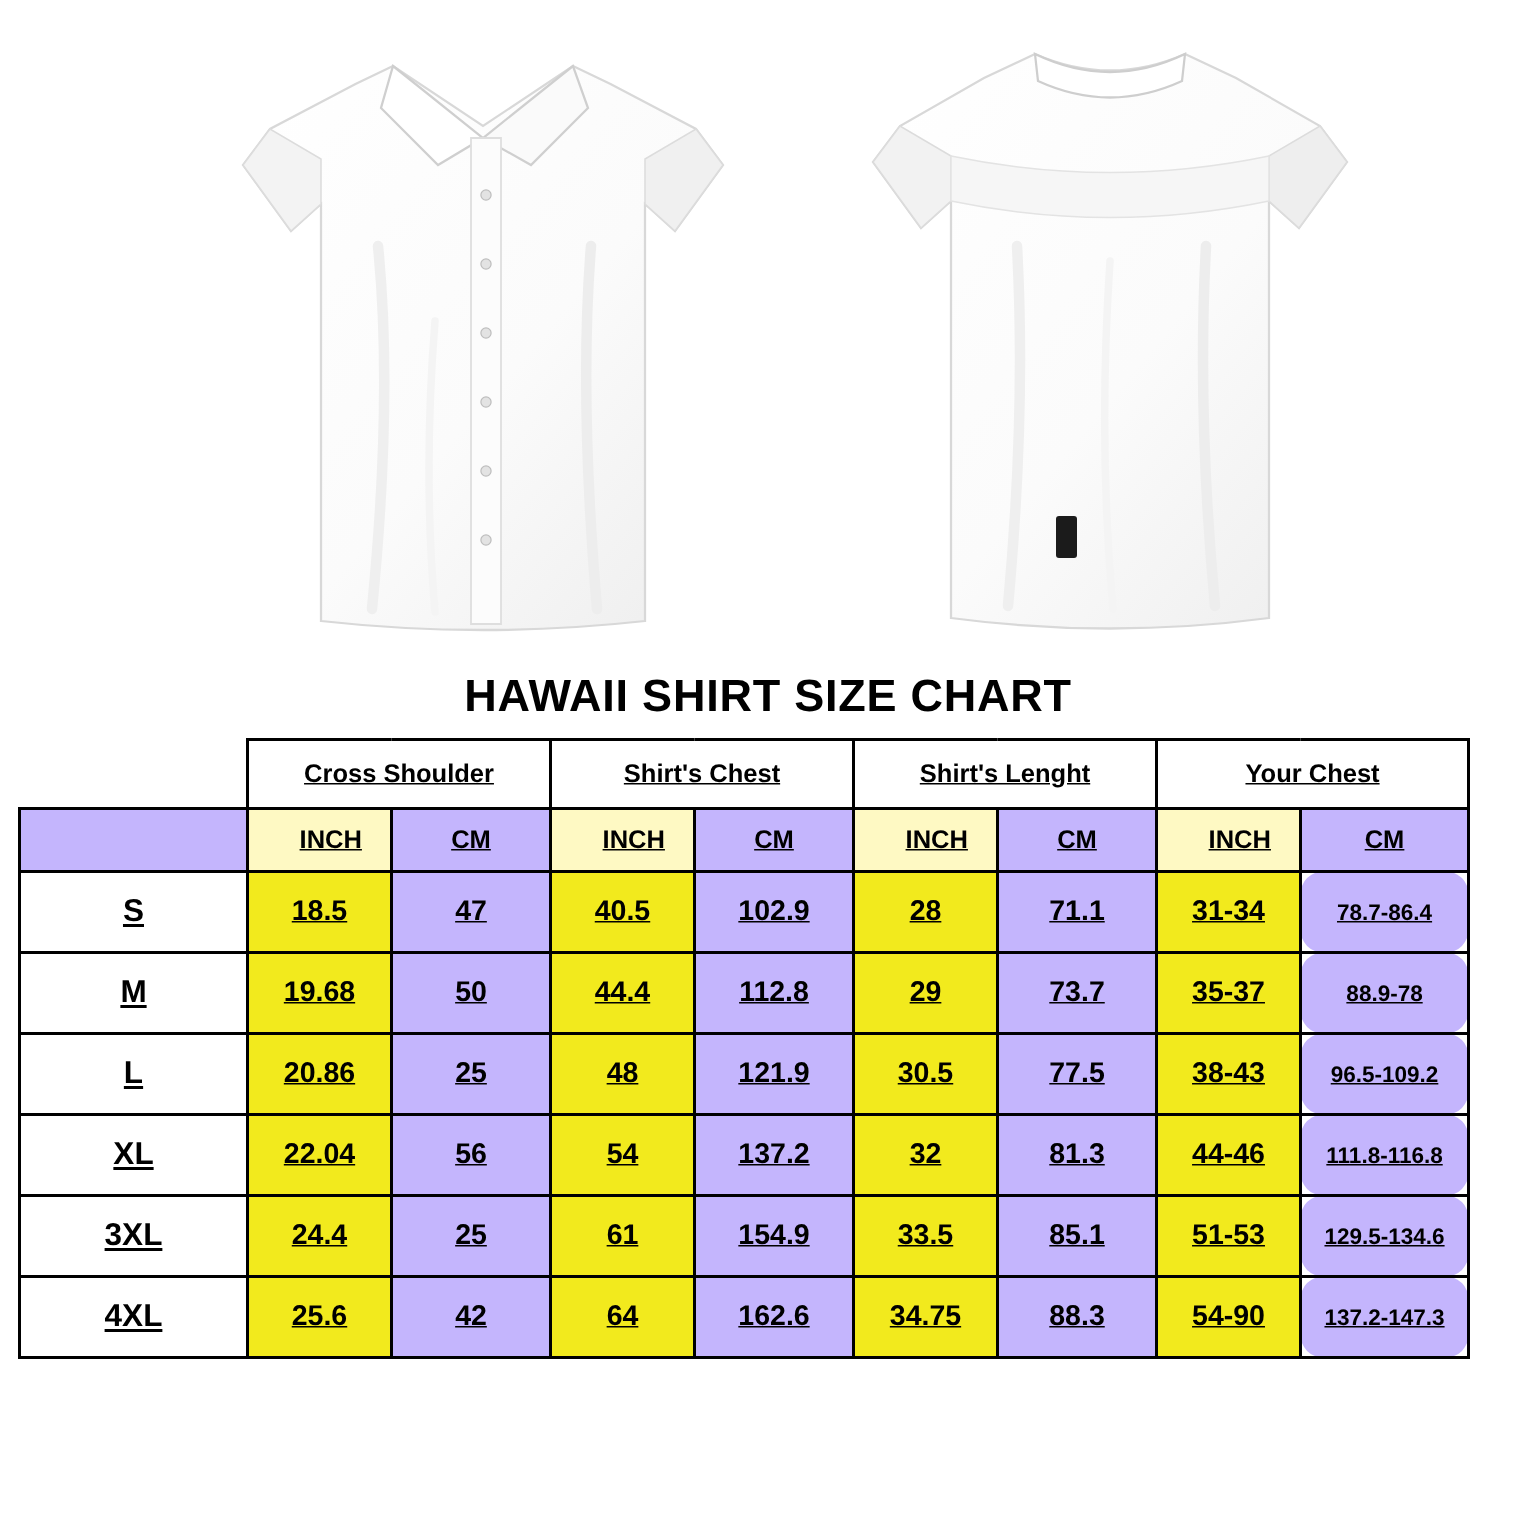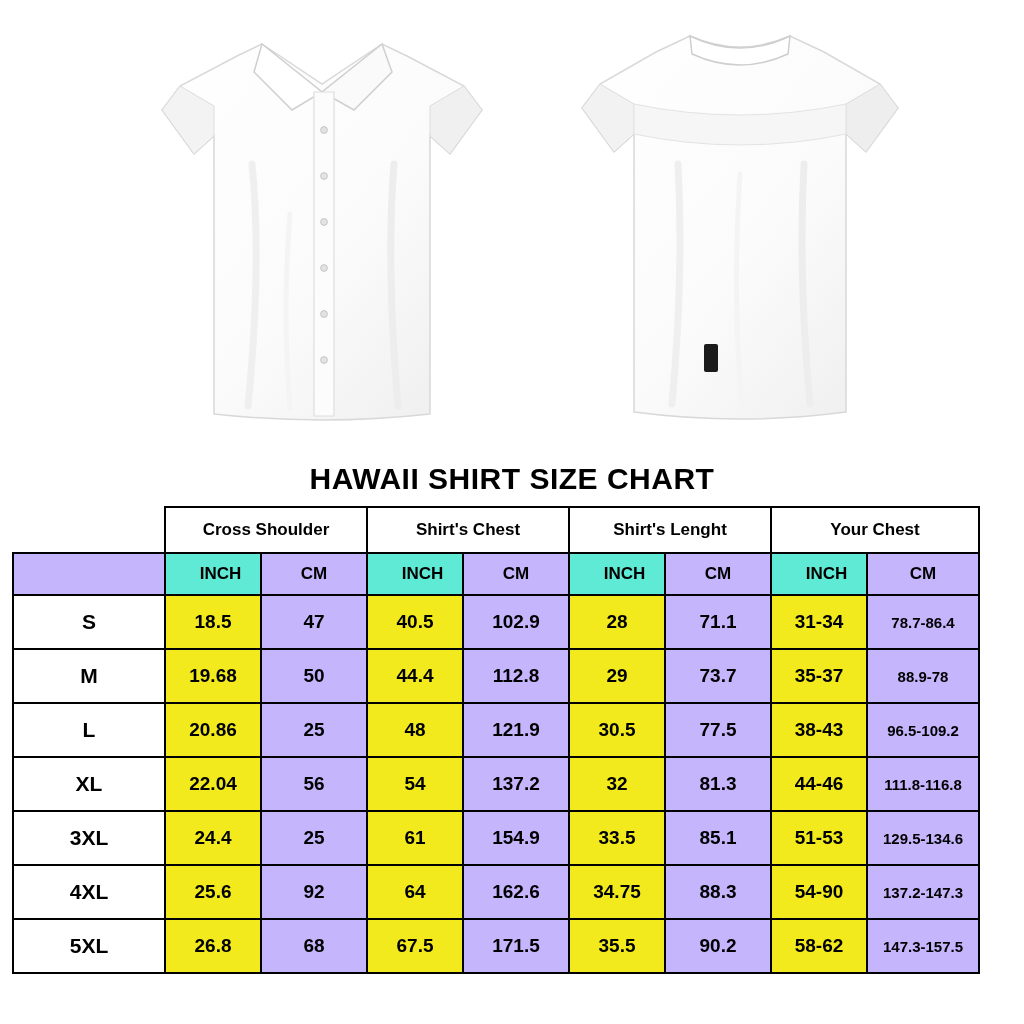--- a/index.html
+++ b/index.html
@@ -34,51 +34,52 @@
   }
   .shirt-front { left: 142px; width: 360px; height: 420px; }
   .shirt-back  { left: 560px; width: 360px; height: 420px; }
 
   
   .chart-title {
     text-align: center;
     font-size: 30px;
     font-weight: bold;
     letter-spacing: 0.5px;
-    margin: 18px 0 10px 0;
+    margin: 4px 0 10px 0;
     color: #000;
   }
 
   
   .table-wrap {
     padding: 0 12px;
   }
   table.size-chart {
     border-collapse: collapse;
     width: 951px;
     table-layout: fixed;
+    text-decoration: underline;
   }
   table.size-chart td, table.size-chart th {
     border: 2px solid #000000;
     text-align: center;
     vertical-align: middle;
     font-weight: bold;
     color: #000;
   }
   .grp-head {
     height: 42px;
     font-size: 17px;
     background: #ffffff;
   }
   .unit-head {
     height: 38px;
     font-size: 17px;
   }
   .unit-inch {
-    background: #5eead4;
+    background: #fef9c3;
     padding-left: 16px;
   }
   .unit-cm {
     background: #c4b5fd;
   }
   .row-cell {
     height: 50px;
     font-size: 19px;
   }
   .cell-inch {
@@ -86,20 +87,21 @@
   }
   .cell-cm {
     background: #c4b5fd;
   }
   .size-label {
     font-size: 21px;
     background: #ffffff;
   }
   .small-num {
     font-size: 15px;
+    border-radius: 15px;
   }
   .blank-corner {
     background: #ffffff;
     border-left: 2px solid #ffffff !important;
     border-top: 2px solid #ffffff !important;
   }
   col.c-size { width: 152px; }
   col.c-in   { width: 96px; }
   col.c-cm   { width: 106px; }
   col.c-cmw  { width: 112px; }
@@ -251,36 +253,25 @@
           <td class="row-cell cell-cm">154.9</td>
           <td class="row-cell cell-inch">33.5</td>
           <td class="row-cell cell-cm">85.1</td>
           <td class="row-cell cell-inch">51-53</td>
           <td class="row-cell cell-cm small-num">129.5-134.6</td>
         </tr>
 
         <tr>
           <td class="row-cell size-label">4XL</td>
           <td class="row-cell cell-inch">25.6</td>
-          <td class="row-cell cell-cm">92</td>
+          <td class="row-cell cell-cm">42</td>
           <td class="row-cell cell-inch">64</td>
           <td class="row-cell cell-cm">162.6</td>
           <td class="row-cell cell-inch">34.75</td>
           <td class="row-cell cell-cm">88.3</td>
           <td class="row-cell cell-inch">54-90</td>
           <td class="row-cell cell-cm small-num">137.2-147.3</td>
         </tr>
 
-        <tr>
-          <td class="row-cell size-label">5XL</td>
-          <td class="row-cell cell-inch">26.8</td>
-          <td class="row-cell cell-cm">68</td>
-          <td class="row-cell cell-inch">67.5</td>
-          <td class="row-cell cell-cm">171.5</td>
-          <td class="row-cell cell-inch">35.5</td>
-          <td class="row-cell cell-cm">90.2</td>
-          <td class="row-cell cell-inch">58-62</td>
-          <td class="row-cell cell-cm small-num">147.3-157.5</td>
-        </tr>
       </tbody>
     </table>
   </div>
 </div>
 
 </body></html>

